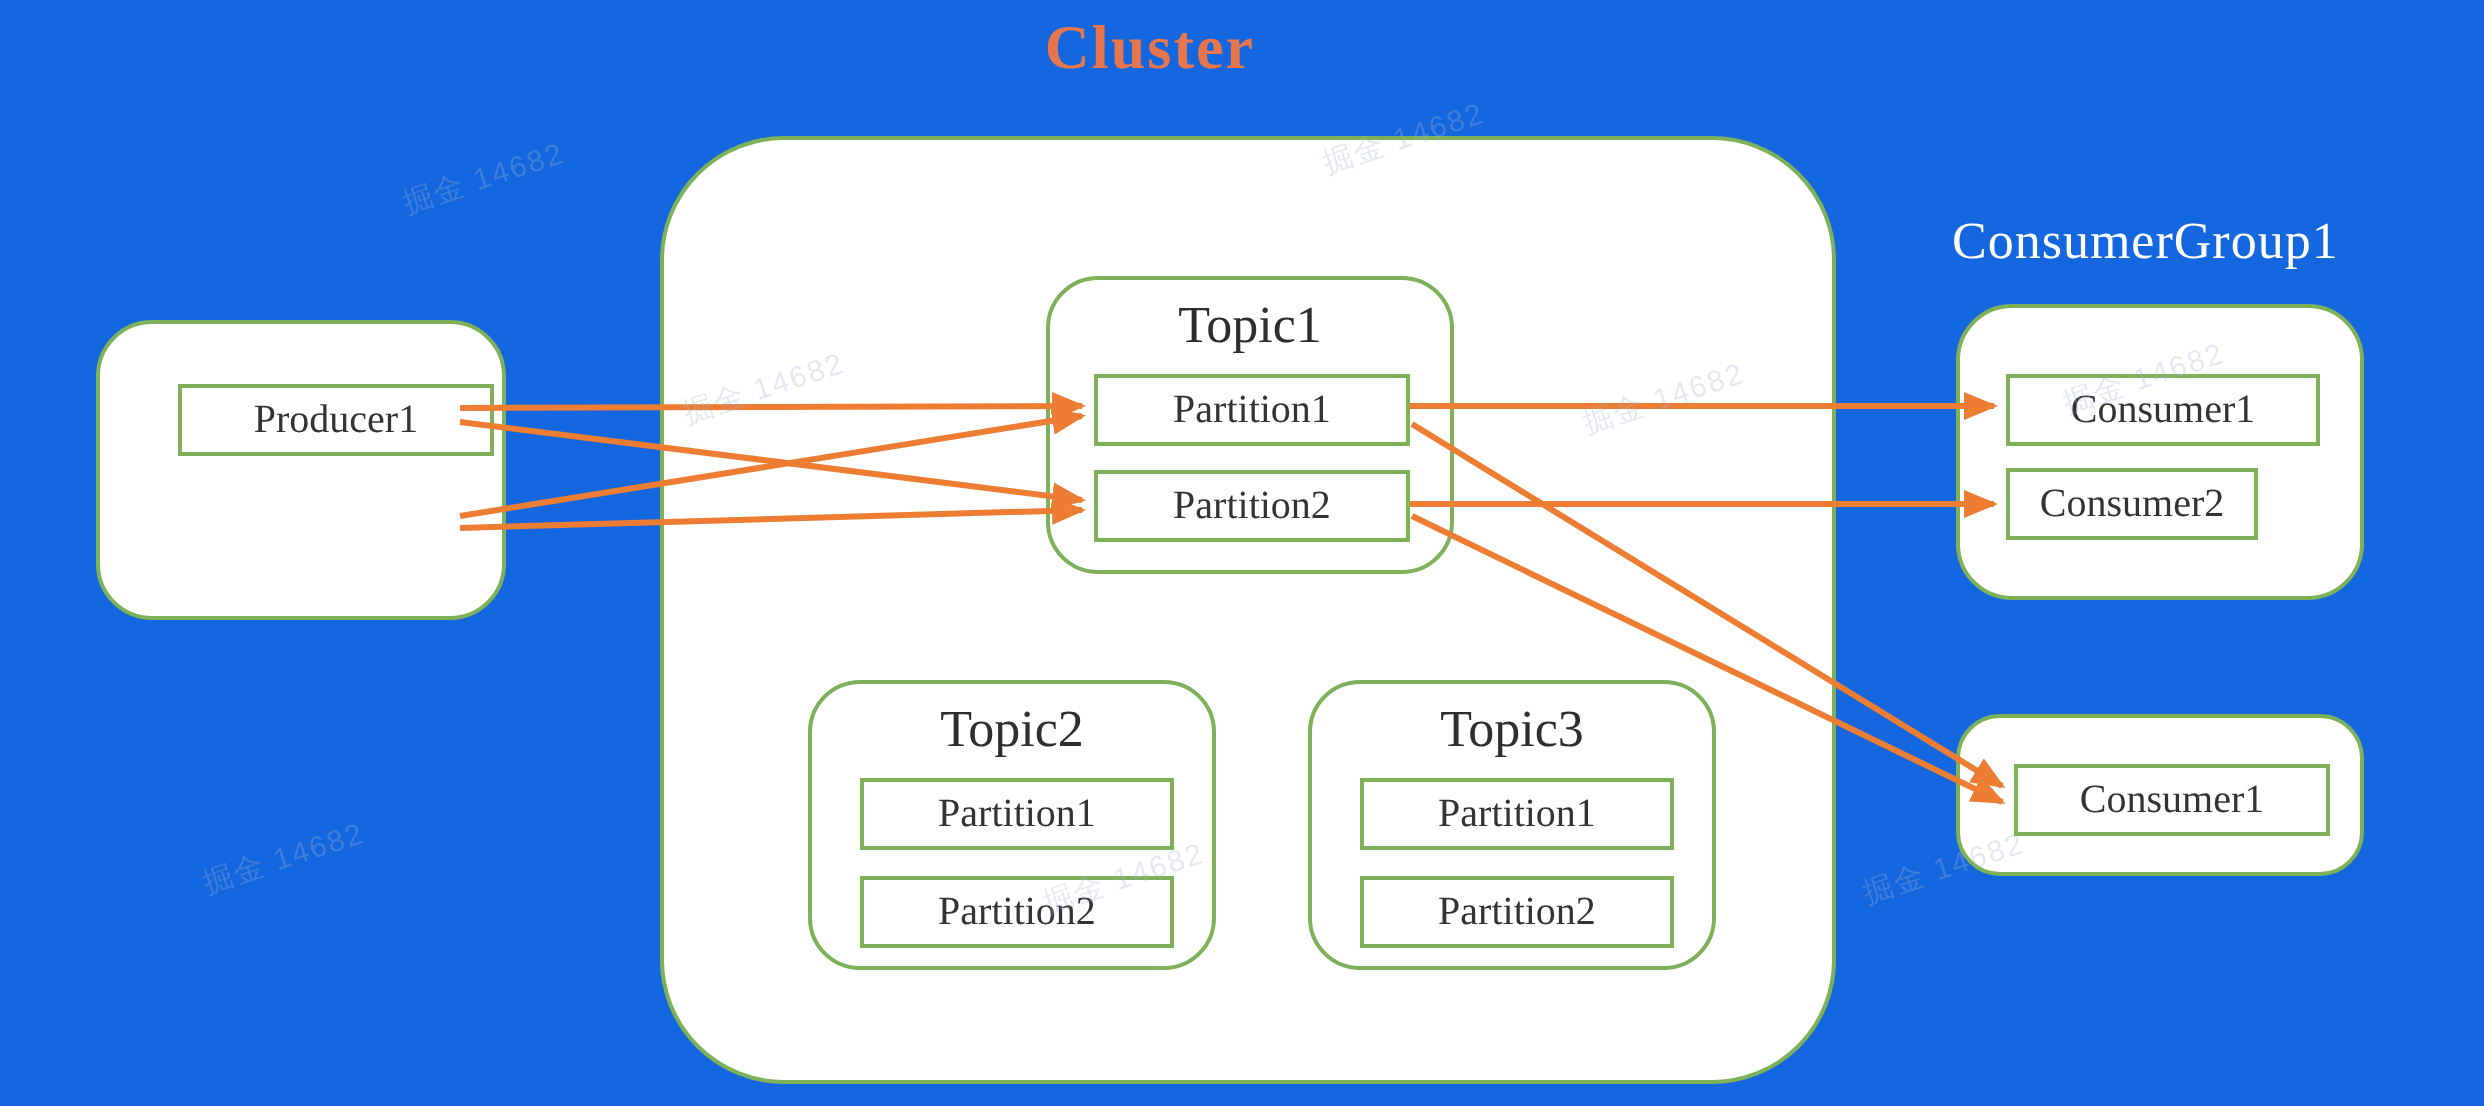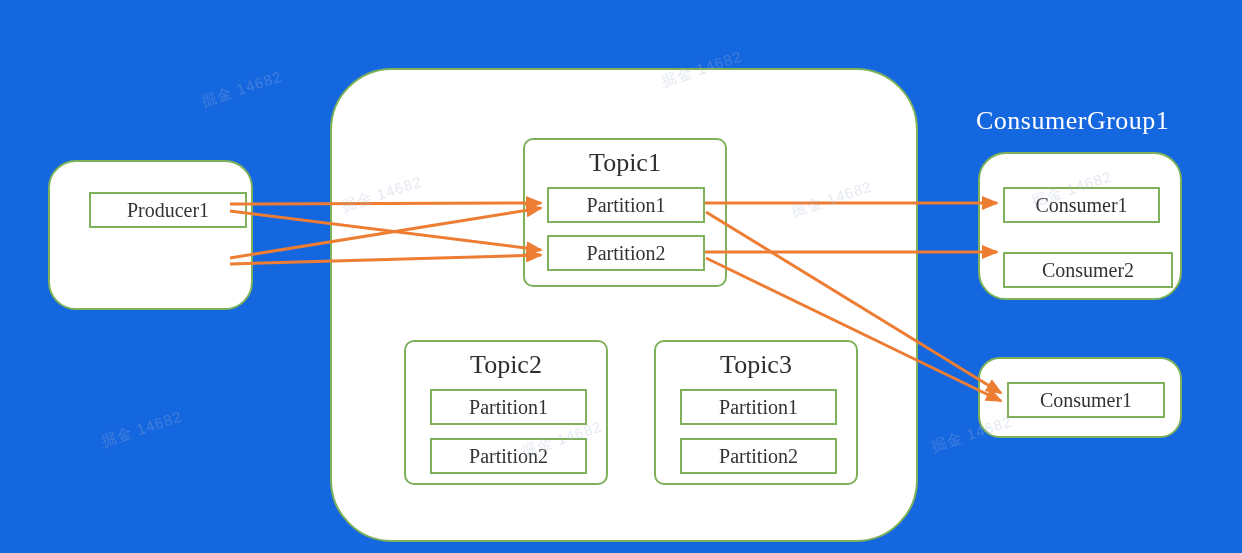--- a/index.html
+++ b/index.html
@@ -28,21 +28,21 @@
   }
   .cluster-box{left:330px;top:68px;width:588px;height:474px;border-radius:62px;}
   .producers-box{left:48px;top:160px;width:205px;height:150px;border-radius:28px;}
   .cg1-box{left:978px;top:152px;width:204px;height:148px;border-radius:28px;}
   .cg2-box{left:978px;top:357px;width:204px;height:81px;border-radius:22px;}
 
   
   .topic-box{
     position:absolute;
     border:2px solid #7EB15A;
-    border-radius:10px;
+    border-radius:26px;
     background:transparent;
   }
   .topic1{left:523px;top:138px;width:204px;height:149px;}
   .topic2{left:404px;top:340px;width:204px;height:145px;}
   .topic3{left:654px;top:340px;width:204px;height:145px;}
   .topic-title{
     position:absolute;left:0;top:8px;width:100%;
     text-align:center;
     font-size:26px;color:#2e2e2e;
   }
@@ -84,20 +84,21 @@
     font-size:17px;
     color:rgba(240,242,248,0.60);
     font-family:"Liberation Sans", sans-serif;
   }
 </style>
 </head>
 <body>
 
 <div class="stage">
 
+  <div class="diagram-title">Cluster</div>
 
   <div class="group-box cluster-box"></div>
 
   <div class="group-box producers-box">
     <div class="node" style="left:22px;top:30px;width:158px;height:36px;margin-left:17px;">Producer1</div>
   </div>
 
   <div class="topic-box topic1">
     <div class="topic-title">Topic1</div>
     <div class="node" style="left:22px;top:47px;width:158px;height:36px;">Partition1</div>
@@ -112,21 +113,21 @@
 
   <div class="topic-box topic3">
     <div class="topic-title">Topic3</div>
     <div class="node" style="left:24px;top:47px;width:157px;height:36px;">Partition1</div>
     <div class="node" style="left:24px;top:96px;width:157px;height:36px;">Partition2</div>
   </div>
 
   <div class="cg-label cg1-label">ConsumerGroup1</div>
   <div class="group-box cg1-box">
     <div class="node" style="left:23px;top:33px;width:157px;height:36px;">Consumer1</div>
-    <div class="node" style="left:23px;top:98px;width:170px;height:36px;">Consumer2</div>
+    <div class="node" style="left:23px;top:80px;width:126px;height:36px;">Consumer2</div>
   </div>
 
   <div class="group-box cg2-box">
     <div class="node" style="left:27px;top:23px;width:158px;height:36px;">Consumer1</div>
   </div>
 
   <svg class="arrow-layer" viewBox="0 0 1242 553" xmlns="http://www.w3.org/2000/svg">
     <defs>
       <marker id="ah" markerUnits="userSpaceOnUse" markerWidth="18" markerHeight="14" refX="15" refY="7" orient="auto">
         <path d="M0,0 L17,7 L0,14 z" fill="#EC7D33"></path>

